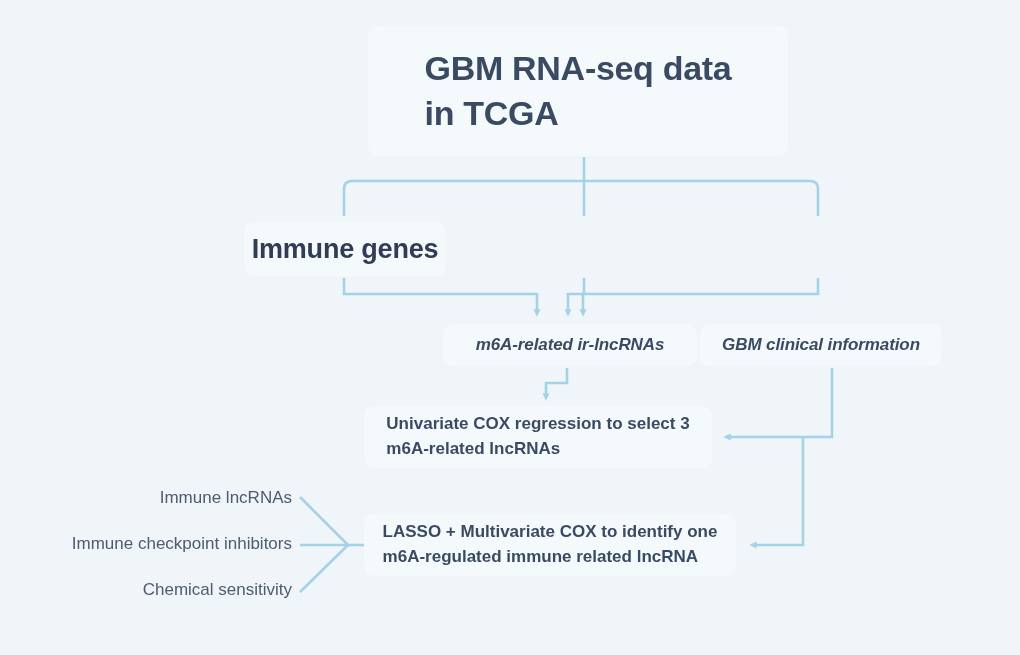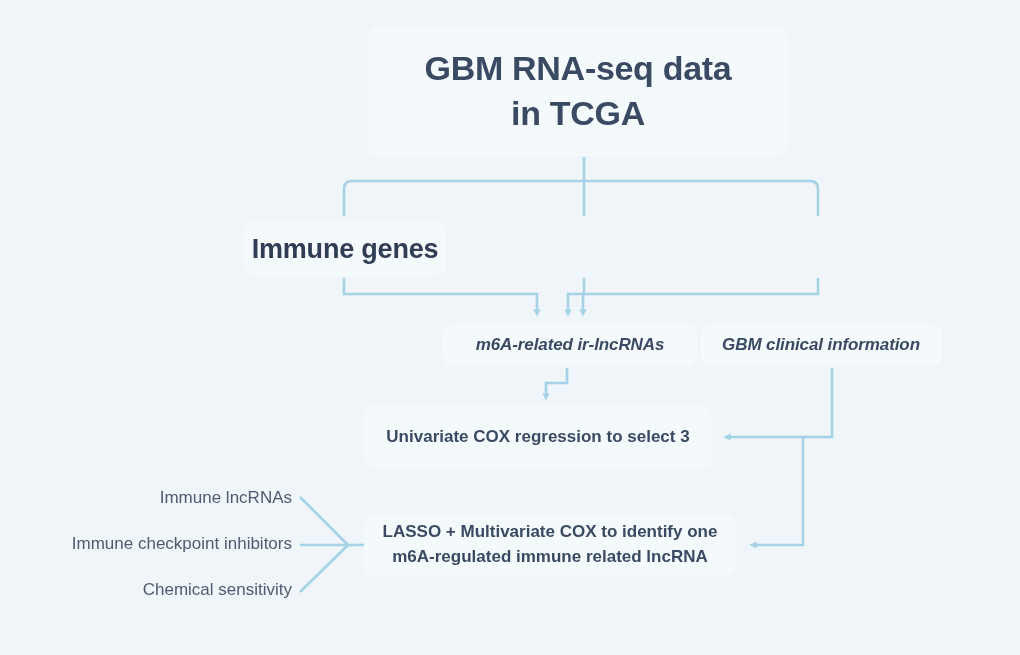--- a/index.html
+++ b/index.html
@@ -26,21 +26,20 @@
     width: 1020px;
     height: 655px;
     pointer-events: none;
   }
   .node {
     position: absolute;
     box-sizing: border-box;
     display: flex;
     align-items: center;
     justify-content: center;
-    text-align: center;
     border-radius: 10px;
     background: #f4f9fb;
     color: #3d4a60;
   }
   .title-node {
     left: 368px;
     top: 26px;
     width: 420px;
     height: 130px;
     font-size: 34px;
@@ -155,20 +154,21 @@
   <div class="node lvl3 a">
     <span>m6A-related ir-lncRNAs</span>
   </div>
   <div class="node lvl3 b">
     <span>GBM clinical information</span>
   </div>
 
   <div class="node lvl4">
     <div>
       <span>Univariate COX regression to select 3</span><br>
+      <span>m6A-related lncRNAs</span>
     </div>
   </div>
 
   <div class="node lvl5">
     <div>
       <span>LASSO + Multivariate COX to identify one</span><br>
       <span>m6A-regulated immune related lncRNA</span>
     </div>
   </div>
 

